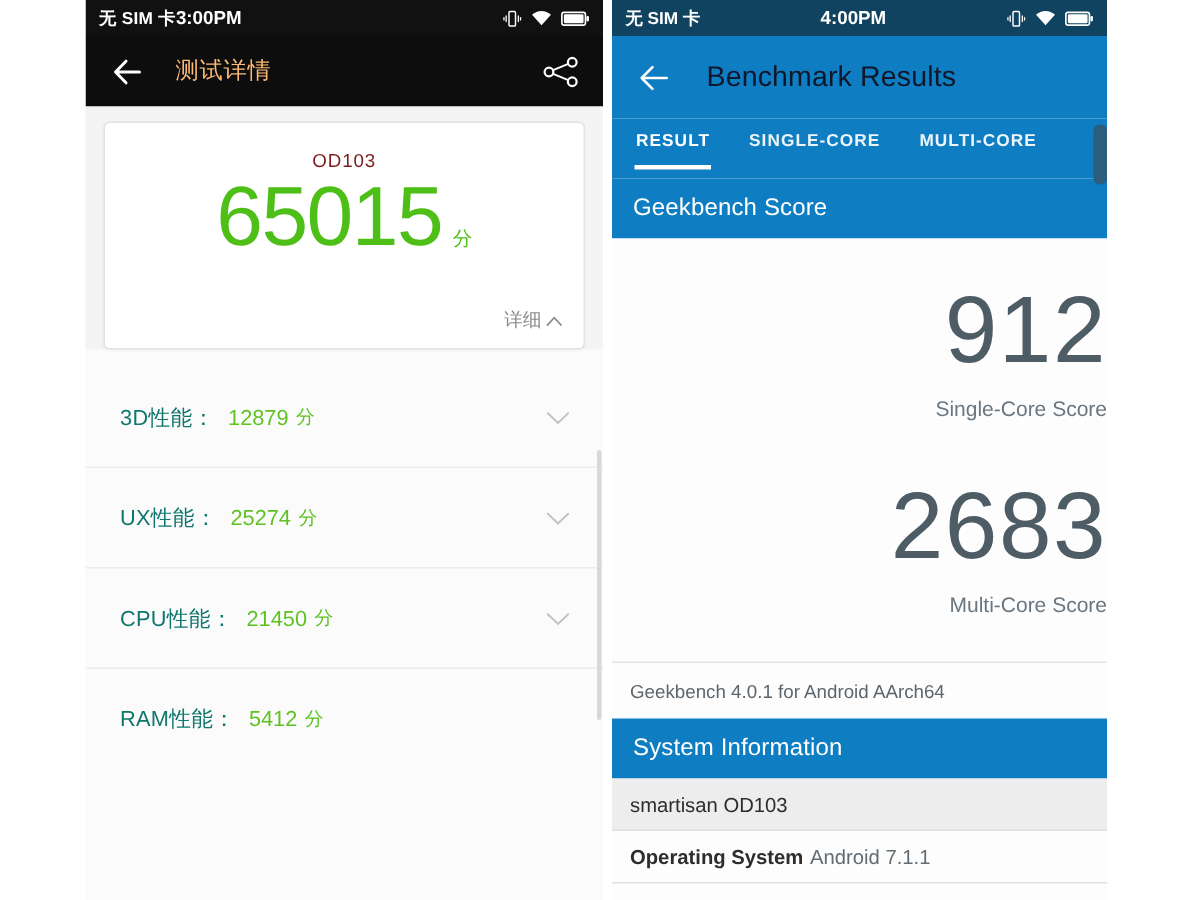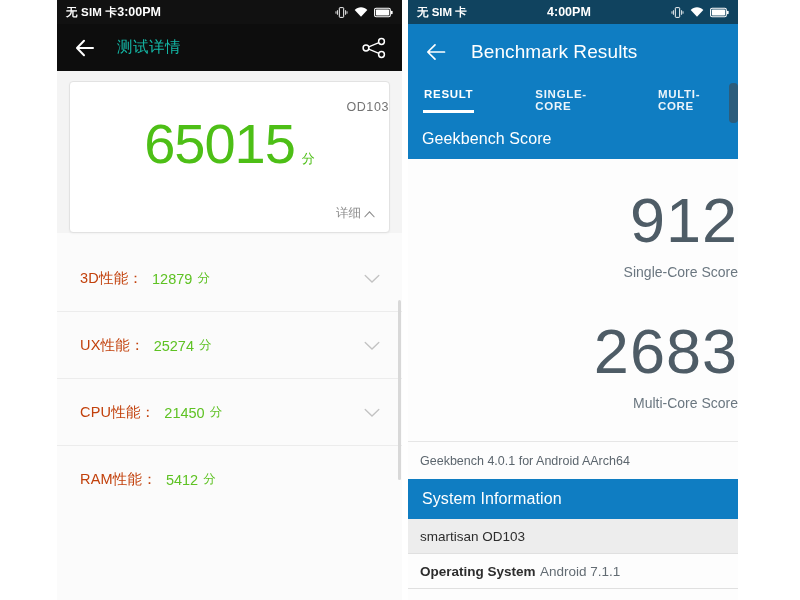--- a/index.html
+++ b/index.html
@@ -25,33 +25,33 @@
   .l-sb-center { flex:1 1 auto; text-align:left; font-size:12.5px; letter-spacing:0; }
   .l-sb-right { flex:0 0 auto; display:flex; align-items:center; gap:6px; }
   .sb-icon { display:block; }
 
   .l-appbar {
     height:47px; background:#0d0d0d; display:flex; align-items:center;
     padding:0 14px 0 16px;
   }
   .l-back { width:24px; height:24px; flex:0 0 auto; cursor:pointer; }
   .l-title {
-    color:#14b8a6; font-size:15.5px; margin-left:20px; flex:1 1 auto;
+    color:#fdba74; font-size:15.5px; margin-left:20px; flex:1 1 auto;
     letter-spacing:.5px;
   }
   .l-share { width:26px; height:22px; flex:0 0 auto; cursor:pointer; }
 
   .l-card-wrap { padding:10px 12px 0 12px; background:#f4f4f4; }
   .l-card {
     background:#ffffff; border:1px solid #e2e2e2; border-radius:4px;
     height:152px; position:relative;
     box-shadow:0 1px 2px rgba(0,0,0,0.04);
   }
   .l-card-model {
-    text-align:right; color:#737373; font-size:12.5px; padding-top:18px;
+    text-align:center; color:#7f1d1d; font-size:12.5px; padding-top:18px;
     letter-spacing:.6px;
   }
   .l-card-score-row {
     display:flex; align-items:baseline; justify-content:center;
     margin-top:2px;
   }
   .l-card-score {
     color:#4dbf16; font-size:56px; font-weight:300; line-height:1;
     letter-spacing:-1px;
   }
@@ -66,21 +66,21 @@
   .l-list { background:#fbfbfb; padding-top:12px; }
   .l-row {
     height:67px; display:flex; align-items:center;
     padding:0 22px 0 23px; position:relative; cursor:pointer;
   }
   .l-row::after {
     content:""; position:absolute; left:0; right:0; bottom:0;
     height:1px; background:#ececec;
   }
   .l-row:last-child::after { display:none; }
-  .l-row-label { color:#c2410c; font-size:14.5px; letter-spacing:.2px; }
+  .l-row-label { color:#0f766e; font-size:14.5px; letter-spacing:.2px; }
   .l-row-value { color:#5ec223; font-size:14.5px; margin-left:9px; }
   .l-row-unit { color:#5ec223; font-size:12.5px; margin-left:5px; }
   .l-row-chev { margin-left:auto; }
 
   .l-scrollbar {
     position:absolute; right:1px; top:300px; width:3px; height:180px;
     background:#d8d8d8; border-radius:2px;
   }
 
   
@@ -98,25 +98,25 @@
   }
   .r-sb-left { flex:0 0 auto; }
   .r-sb-center { flex:1 1 auto; text-align:center; font-size:12.5px; }
   .r-sb-right { flex:0 0 auto; display:flex; align-items:center; gap:6px; }
 
   .r-appbar {
     height:55px; background:#0f7dc2; display:flex; align-items:center;
     padding:0 16px;
   }
   .r-back { width:24px; height:24px; flex:0 0 auto; cursor:pointer; }
-  .r-title { color:#ffffff; font-size:19px; margin-left:23px; letter-spacing:.1px; }
+  .r-title { color:#0f172a; font-size:19px; margin-left:23px; letter-spacing:.1px; }
 
   .r-tabs {
     height:40px; background:#0f7dc2; display:flex; align-items:flex-start;
-    padding:0 0 0 16px; position:relative;gap:36px;
+    padding:0 0 0 16px; position:relative;
   }
   .r-tab {
     color:#ffffff; font-size:11.5px; font-weight:bold; letter-spacing:.7px;
     padding:9px 0 0 0; margin-right:26px; position:relative; cursor:pointer;
     opacity:.92;
   }
   .r-tab.active { opacity:1; }
   .r-tab.active::after {
     content:""; position:absolute; left:-1px; right:-1px; bottom:-13px;
     height:3px; background:#ffffff;

